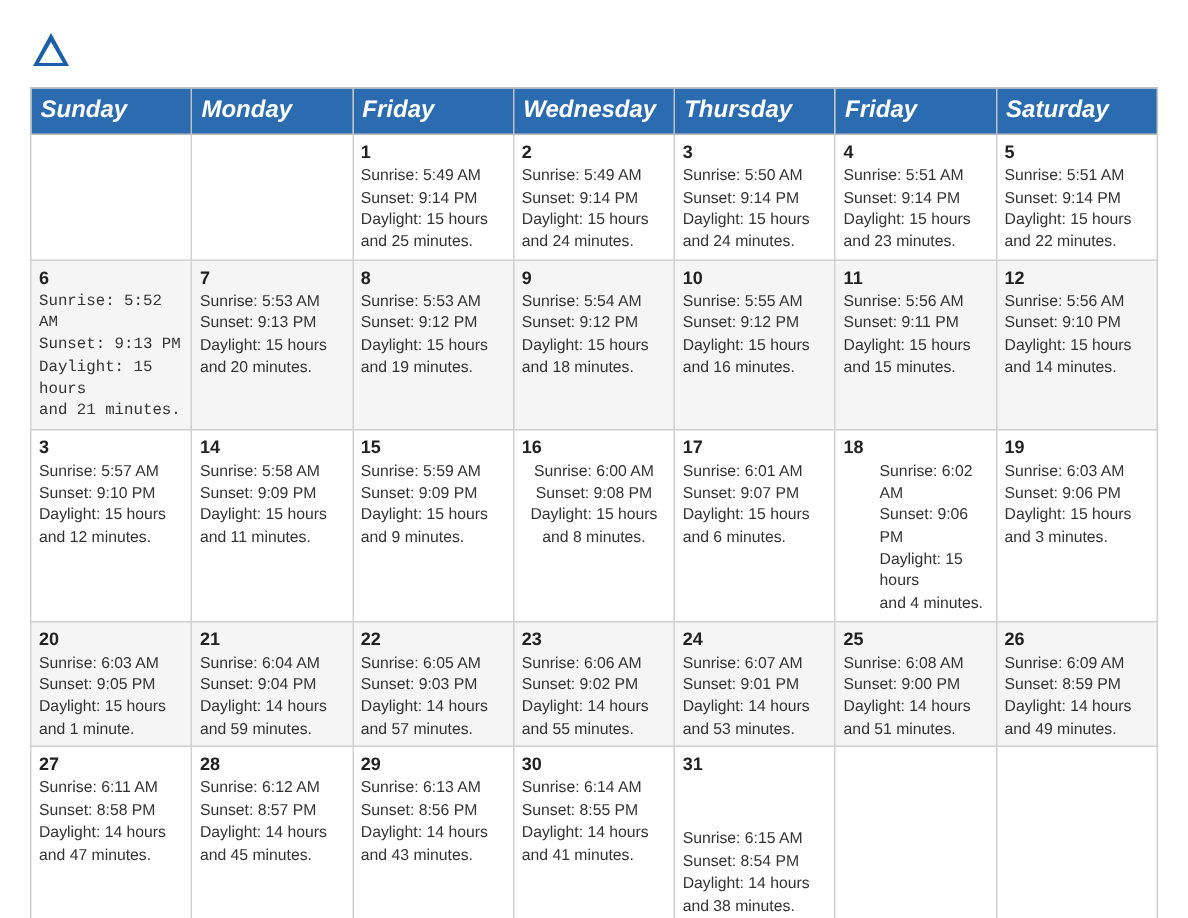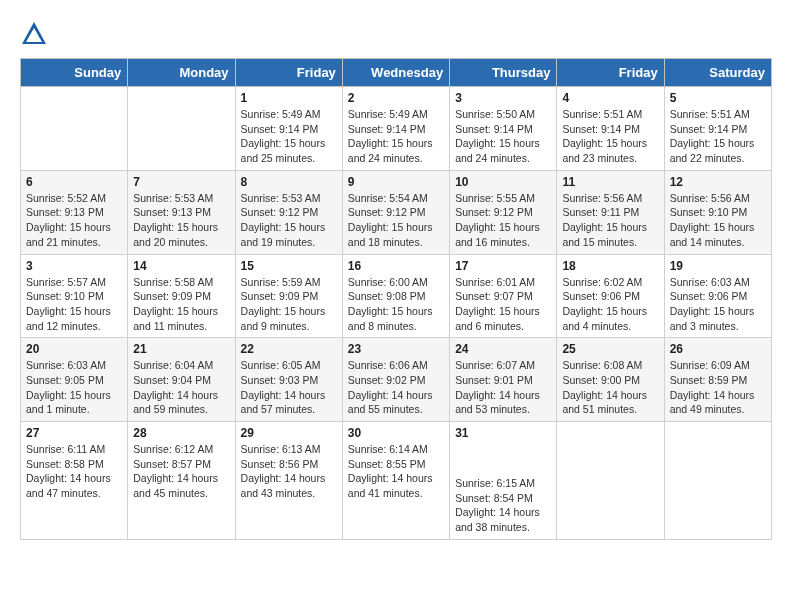--- a/index.html
+++ b/index.html
@@ -53,25 +53,26 @@
       color: #333;
     }
     .calendar {
       width: 100%;
       border-collapse: collapse;
       font-size: 11px;
     }
     .calendar th {
       background-color: #2b6cb0;
       color: #fff;
-      text-align: right;
+      text-align: left;
       padding: 6px 6px;
-      font-size: 13px;
+      font-size: 16px;
       font-weight: bold;
       border: 1px solid #c0c0c0;
+      font-style: italic;
     }
     .calendar td {
       border: 1px solid #d0d0d0;
       vertical-align: top;
       padding: 4px 5px;
       width: 107px;
       min-height: 80px;
       background: #fff;
     }
     .calendar tr:nth-child(even) td {
@@ -161,21 +162,21 @@
           <span class="day-num">5</span>
           <div class="day-detail" style="white-space: pre-line;">Sunrise: 5:51 AM
 Sunset: 9:14 PM
 Daylight: 15 hours
 and 22 minutes.</div>
         </td>
       </tr>
       <tr>
         <td>
           <span class="day-num">6</span>
-          <div class="day-detail" style="white-space: pre-line;">Sunrise: 5:52 AM
+          <div class="day-detail" style="white-space: pre-line; font-family: Liberation Mono, monospace;">Sunrise: 5:52 AM
 Sunset: 9:13 PM
 Daylight: 15 hours
 and 21 minutes.</div>
         </td>
         <td>
           <span class="day-num">7</span>
           <div class="day-detail" style="white-space: pre-line;">Sunrise: 5:53 AM
 Sunset: 9:13 PM
 Daylight: 15 hours
 and 20 minutes.</div>
@@ -233,35 +234,35 @@
         </td>
         <td>
           <span class="day-num">15</span>
           <div class="day-detail" style="white-space: pre-line;">Sunrise: 5:59 AM
 Sunset: 9:09 PM
 Daylight: 15 hours
 and 9 minutes.</div>
         </td>
         <td>
           <span class="day-num">16</span>
-          <div class="day-detail" style="white-space: pre-line;">Sunrise: 6:00 AM
+          <div class="day-detail" style="white-space: pre-line; text-align: center;">Sunrise: 6:00 AM
 Sunset: 9:08 PM
 Daylight: 15 hours
 and 8 minutes.</div>
         </td>
         <td>
           <span class="day-num">17</span>
           <div class="day-detail" style="white-space: pre-line;">Sunrise: 6:01 AM
 Sunset: 9:07 PM
 Daylight: 15 hours
 and 6 minutes.</div>
         </td>
         <td>
           <span class="day-num">18</span>
-          <div class="day-detail" style="white-space: pre-line;">Sunrise: 6:02 AM
+          <div class="day-detail" style="white-space: pre-line; margin-left: 24px;">Sunrise: 6:02 AM
 Sunset: 9:06 PM
 Daylight: 15 hours
 and 4 minutes.</div>
         </td>
         <td>
           <span class="day-num">19</span>
           <div class="day-detail" style="white-space: pre-line;">Sunrise: 6:03 AM
 Sunset: 9:06 PM
 Daylight: 15 hours
 and 3 minutes.</div>

